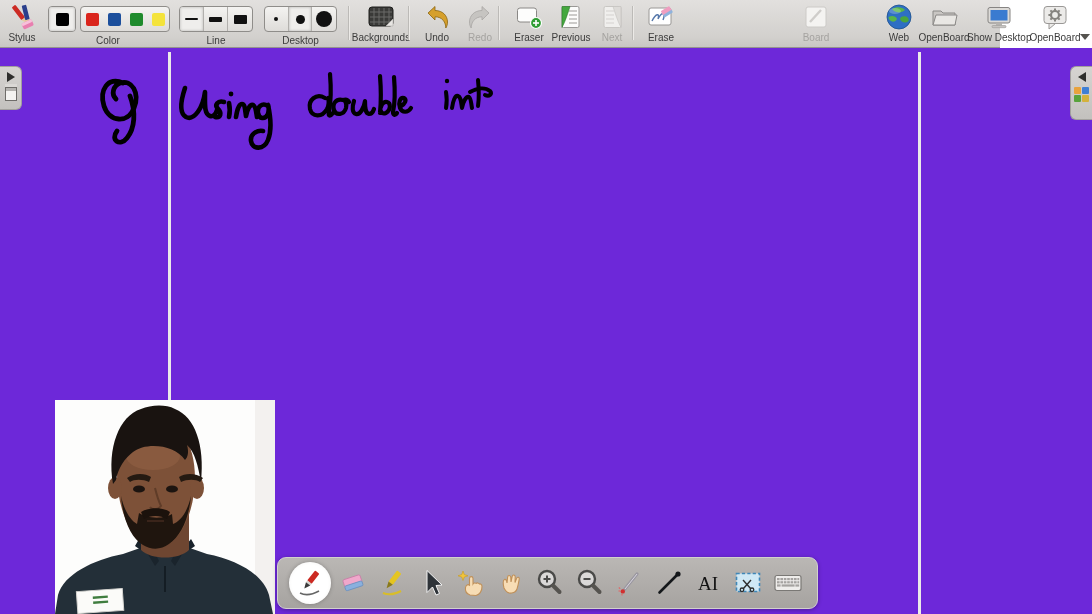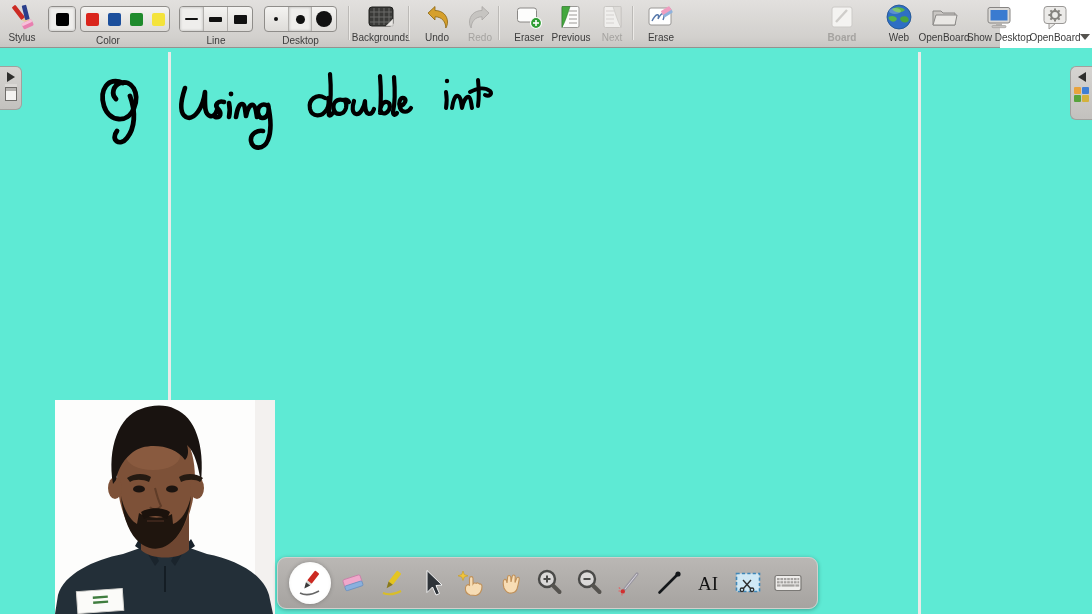--- a/index.html
+++ b/index.html
@@ -27,21 +27,21 @@
   .swatch { width:13px; height:13px; border-radius:2px; }
   .lbar { background:#111; border-radius:1px; }
   .edot { background:#111; border-radius:50%; }
   .grouplabel { position:absolute; top:35px; font-size:10px; color:#3b3b3b; text-align:center; }
 
   .caret { position:absolute; left:1080px; top:34px; width:0; height:0; cursor:pointer;
            border-left:5px solid transparent; border-right:5px solid transparent;
            border-top:6px solid #55534f; }
 
   
-  .canvas { position:absolute; left:0; top:48px; width:1092px; height:566px; background:#5eead4; }
+  .canvas { position:absolute; left:0; top:48px; width:1092px; height:566px; background:#6d28d9; }
   .page-line { position:absolute; top:4px; bottom:0; width:3px; background:#ebebe9; }
 
   .hand-svg { position:absolute; left:0; top:0; width:1092px; height:566px; }
   .hand-svg path { fill:none; stroke:#000; stroke-linecap:round; stroke-linejoin:round; }
 
   
   .drawer { position:absolute; background:linear-gradient(#d6d4d1,#c3c1be);
             border:1px solid #a2a09d; cursor:pointer; display:flex; flex-direction:column;
             align-items:center; padding-top:5px; gap:5px; }
   .drawer.left { left:0; top:18px; width:22px; height:44px; border-left:none; border-radius:0 6px 6px 0; }
@@ -239,21 +239,21 @@
           <path d="M6 18 C10 10 14 10 12 16 C16 8 20 10 17 17" stroke="#5577aa" stroke-width="1.4" fill="none"></path>
           <g transform="rotate(-32 21 9)">
               <rect x="16" y="5" width="10" height="5.5" rx="1" fill="#ef9ec0"></rect>
               <rect x="16" y="9.5" width="10" height="3" rx="1" fill="#8fb3dd"></rect>
             </g>
         </svg>
       </div>
       <div class="tlabel">Erase</div>
     </div>
 
-    <div class="titem disabled" style="left:819px;width:46px;font-weight:bold;">
+    <div class="titem disabled" style="left:793px;width:46px;">
       <div class="ticon">
         <svg width="30" height="28" viewBox="0 0 30 28">
           <rect x="5" y="4" width="20" height="20" rx="2" fill="#f4f3f1" stroke="#cccac7"></rect>
           <line x1="9" y1="19" x2="20" y2="7" stroke="#cfcdca" stroke-width="2.4"></line>
         </svg>
       </div>
       <div class="tlabel">Board</div>
     </div>
 
     <div class="titem" style="left:879px;width:40px;">

